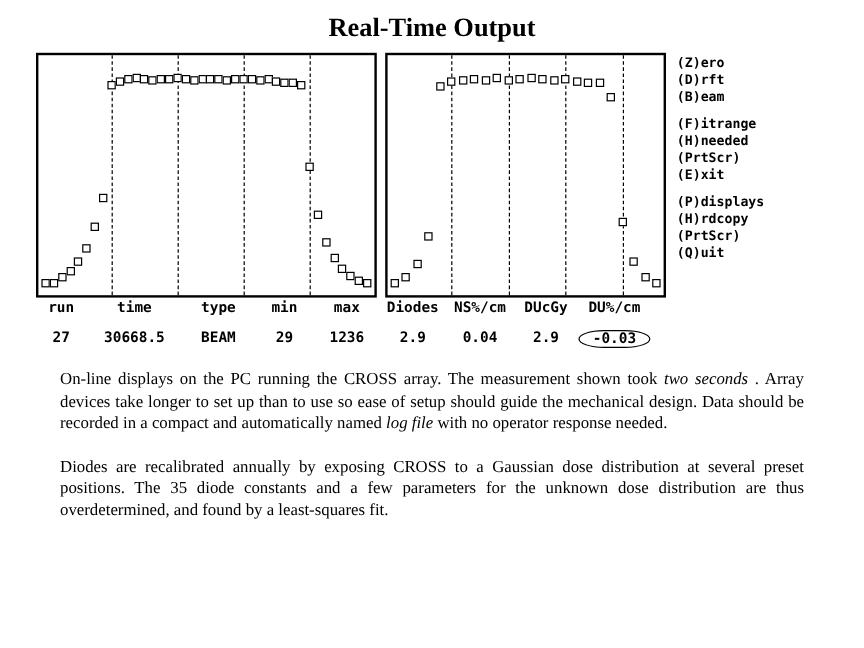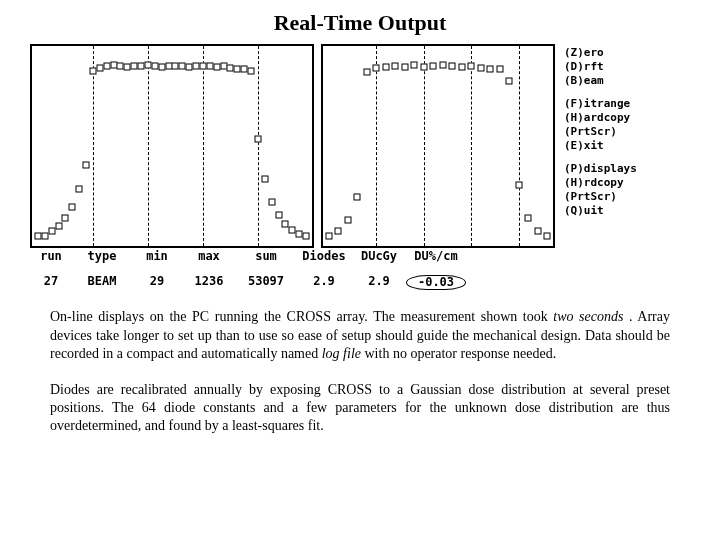--- a/index.html
+++ b/index.html
@@ -152,63 +152,67 @@
       <div class="pt" style="left: 205.043px; bottom: 27.6923px;"></div>
       <div class="pt" style="left: 214.522px; bottom: 14.6769px;"></div>
       <div class="pt" style="left: 224px; bottom: 10.3385px;"></div>
     </div>
   <div class="menu">
     <div>(Z)ero</div>
     <div>(D)rft</div>
     <div>(B)eam</div>
     <div class="gap"></div>
     <div>(F)itrange</div>
-    <div>(H)ardcopy</div>
+    <div>(H)needed</div>
     <div>(PrtScr)</div>
     <div>(E)xit</div>
     <div class="gap"></div>
     <div>(P)displays</div>
     <div>(H)rdcopy</div>
     <div>(PrtScr)</div>
     <div>(Q)uit</div>
   </div>
 </div>
 
 <div class="stats-row" id="stats">
     <div class="stat" style="width: 42px;">
       <span class="lbl">run</span>
       <span class="val">27</span>
     </div>
+    <div class="stat" style="width: 80px;">
+      <span class="lbl">time</span>
+      <span class="val">30668.5</span>
+    </div>
     <div class="stat" style="width: 60px;">
       <span class="lbl">type</span>
       <span class="val">BEAM</span>
     </div>
     <div class="stat" style="width: 50px;">
       <span class="lbl">min</span>
       <span class="val">29</span>
     </div>
     <div class="stat" style="width: 54px;">
       <span class="lbl">max</span>
       <span class="val">1236</span>
     </div>
-    <div class="stat" style="width: 60px;">
-      <span class="lbl">sum</span>
-      <span class="val">53097</span>
-    </div>
     <div class="stat" style="width: 56px;">
       <span class="lbl">Diodes</span>
       <span class="val">2.9</span>
     </div>
+    <div class="stat" style="width: 56px;">
+      <span class="lbl">NS%/cm</span>
+      <span class="val">0.04</span>
+    </div>
     <div class="stat" style="width: 54px;">
       <span class="lbl">DUcGy</span>
       <span class="val">2.9</span>
     </div>
     <div class="stat" style="width: 60px;">
       <span class="lbl">DU%/cm</span>
       <span class="val circled">-0.03</span>
     </div>
   </div>
 
 <div class="para">
   <span>On-line displays on the PC running the CROSS array. The measurement shown took </span><span class="italic">two seconds</span><span> . Array devices take longer to set up than to use so ease of setup should guide the mechanical design. Data should be recorded in a compact and automatically named </span><span class="italic">log file</span><span>  with no operator response needed.</span>
 </div>
 
-<div class="para">Diodes are recalibrated annually by exposing CROSS to a Gaussian dose distribution at several preset positions. The 64 diode constants and a few parameters for the unknown dose distribution are thus overdetermined, and found by a least-squares fit.</div>
+<div class="para">Diodes are recalibrated annually by exposing CROSS to a Gaussian dose distribution at several preset positions. The 35 diode constants and a few parameters for the unknown dose distribution are thus overdetermined, and found by a least-squares fit.</div>
 
 </body></html>

